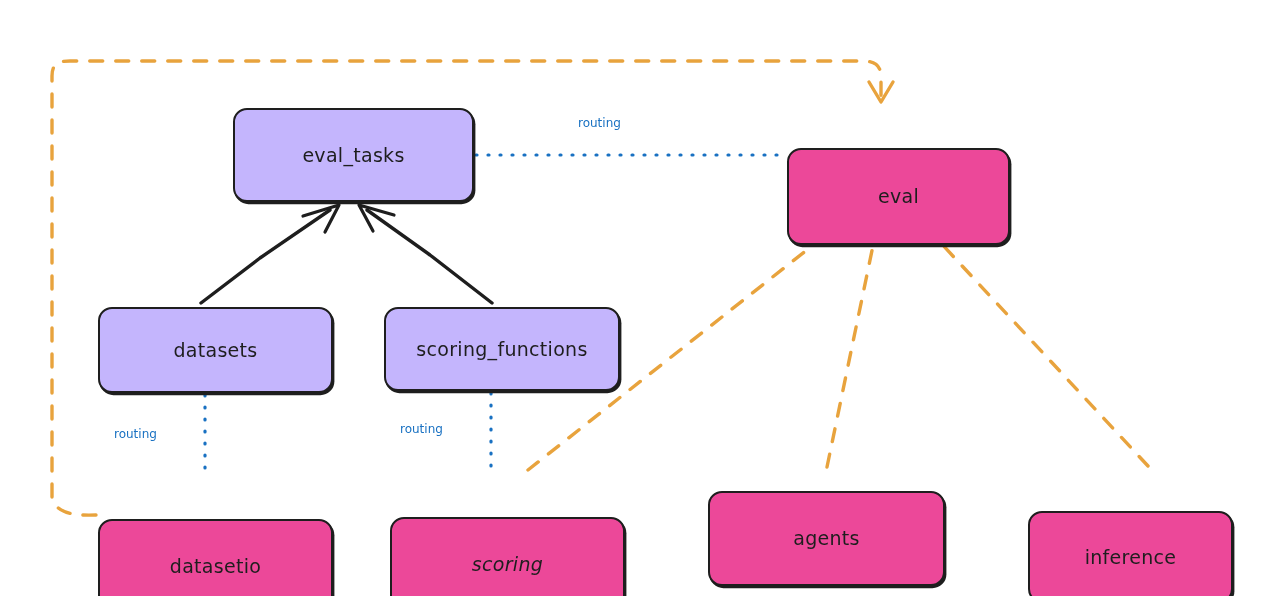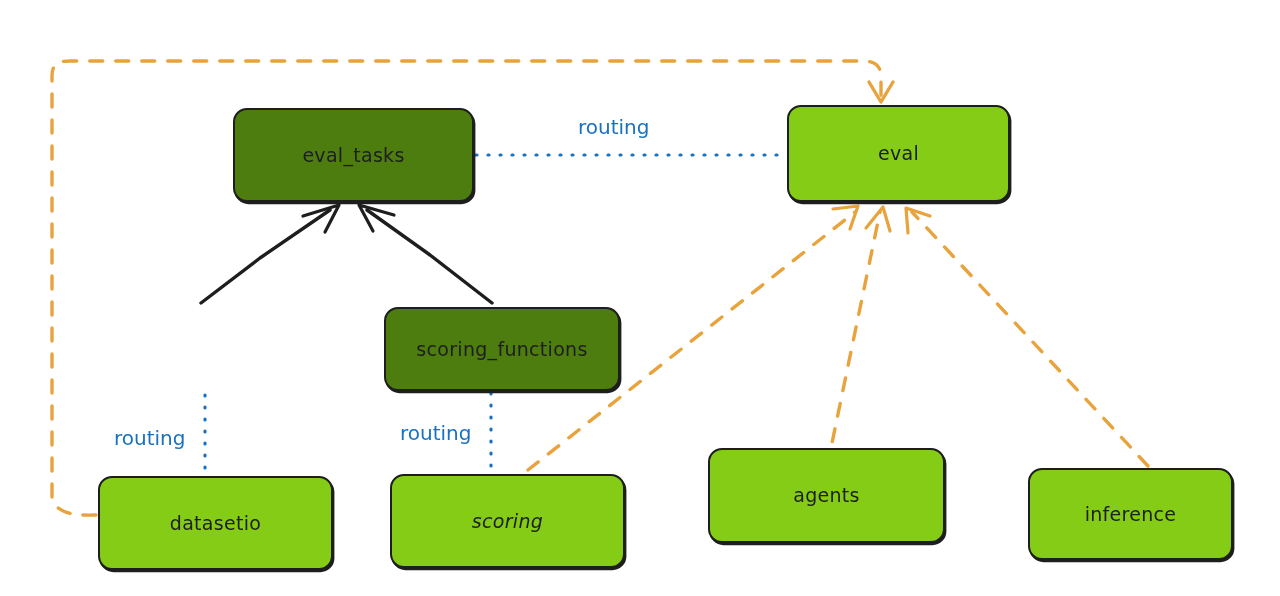--- a/index.html
+++ b/index.html
@@ -35,30 +35,30 @@
     display: flex;
     align-items: center;
     justify-content: center;
     text-align: center;
     color: #1e1e1e;
     font-size: 19px;
     font-family: "DejaVu Sans", sans-serif;
     letter-spacing: 0.3px;
     box-shadow: 1.4px 2.2px 0 0 #1e1e1e;
   }
-  .node.api { background: #4d7c0f; }
-  .node.provider { background: #84cc16; }
+  .node.api { background: #c4b5fd; }
+  .node.provider { background: #ec4899; margin-top: 43px; }
   .node-label {
     pointer-events: none;
     line-height: 1;
   }
   .edge-label {
     position: absolute;
     color: #1971c2;
-    font-size: 20px;
+    font-size: 12px;
     font-family: "DejaVu Sans", sans-serif;
     white-space: nowrap;
     line-height: 1;
   }
 </style>
 </head>
 <body>
 
 <div id="canvas">
 
@@ -108,20 +108,23 @@
   </svg>
 
   <div class="node api" style="left:233px; top:108px; width:241px; height:94px;">
     <span class="node-label">eval_tasks</span>
   </div>
 
   <div class="node provider" style="left:787px; top:105px; width:223px; height:97px;">
     <span class="node-label">eval</span>
   </div>
 
+  <div class="node api" style="left:98px; top:307px; width:235px; height:86px;">
+    <span class="node-label">datasets</span>
+  </div>
 
   <div class="node provider" style="left:98px; top:476px; width:235px; height:94px;">
     <span class="node-label">datasetio</span>
   </div>
 
   <div class="node api" style="left:384px; top:307px; width:236px; height:84px;">
     <span class="node-label">scoring_functions</span>
   </div>
 
   <div class="node provider" style="left:390px; top:474px; width:235px; height:94px;font-style:italic;">

